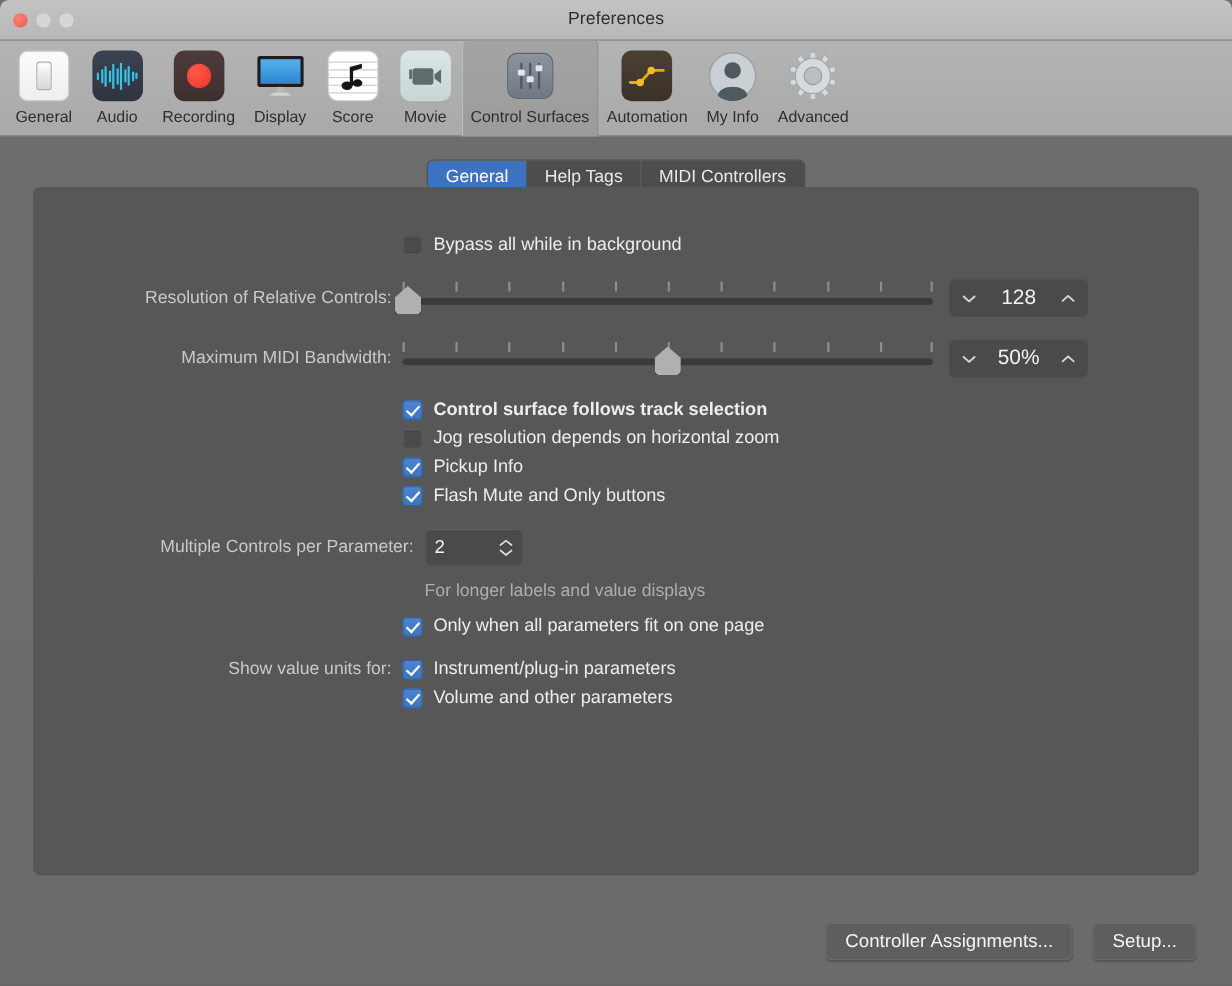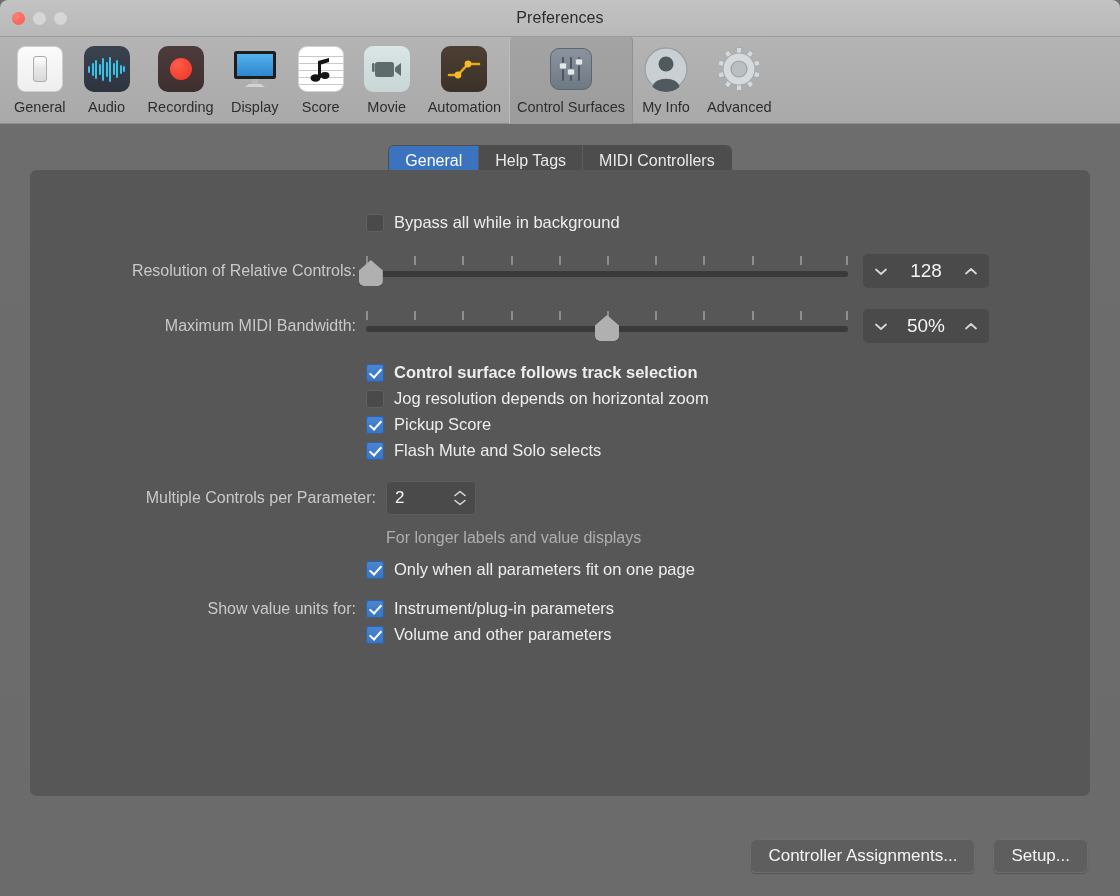--- a/index.html
+++ b/index.html
@@ -337,47 +337,47 @@
           <svg width="32" height="22" viewBox="0 0 32 22">
             <rect x="4" y="4" width="19" height="15" rx="2.5" fill="#5e6c6c"></rect>
             <path d="M24 9.5 L30 5 L30 18 L24 13.5 Z" fill="#5e6c6c"></path>
             <rect x="1" y="5" width="2.6" height="9" rx="1.2" fill="#5e6c6c"></rect>
           </svg>
         </div>
       </div>
       <div class="tb-label">Movie</div>
     </div>
 
-    <div class="tb-item">
-      <div class="tb-icon">
-        <div class="ic-auto">
-          <svg width="36" height="26" viewBox="0 0 36 26">
-            <polyline points="3,19 12,19 22,8 33,8" fill="none" stroke="#eaa913" stroke-width="2.6" stroke-linecap="round" stroke-linejoin="round"></polyline>
-            <circle cx="12" cy="19" r="3.4" fill="#f5bb2a"></circle>
-            <circle cx="22" cy="8" r="3.4" fill="#f5bb2a"></circle>
-          </svg>
-        </div>
-      </div>
-      <div class="tb-label">Automation</div>
-    </div>
-
     <div class="tb-item selected">
       <div class="tb-icon">
         <div class="ic-cs">
           <svg width="30" height="30" viewBox="0 0 30 30">
             <rect x="6" y="3" width="2" height="24" rx="1" fill="#4d565f"></rect>
             <rect x="14" y="3" width="2" height="24" rx="1" fill="#4d565f"></rect>
             <rect x="22" y="3" width="2" height="24" rx="1" fill="#4d565f"></rect>
             <rect x="3.5" y="9" width="7" height="6" rx="1.4" fill="#e3e7ea" stroke="#7d868f" stroke-width=".7"></rect>
             <rect x="11.5" y="15" width="7" height="6" rx="1.4" fill="#e3e7ea" stroke="#7d868f" stroke-width=".7"></rect>
             <rect x="19.5" y="5" width="7" height="6" rx="1.4" fill="#e3e7ea" stroke="#7d868f" stroke-width=".7"></rect>
           </svg>
         </div>
       </div>
       <div class="tb-label">Control Surfaces</div>
+    </div>
+
+    <div class="tb-item">
+      <div class="tb-icon">
+        <div class="ic-auto">
+          <svg width="36" height="26" viewBox="0 0 36 26">
+            <polyline points="3,19 12,19 22,8 33,8" fill="none" stroke="#eaa913" stroke-width="2.6" stroke-linecap="round" stroke-linejoin="round"></polyline>
+            <circle cx="12" cy="19" r="3.4" fill="#f5bb2a"></circle>
+            <circle cx="22" cy="8" r="3.4" fill="#f5bb2a"></circle>
+          </svg>
+        </div>
+      </div>
+      <div class="tb-label">Automation</div>
     </div>
 
     <div class="tb-item">
       <div class="tb-icon">
         <div class="ic-myinfo">
           <svg width="46" height="46" viewBox="0 0 46 46">
             <circle cx="23" cy="23" r="21" fill="#c9cfd2" stroke="#9aa2a6" stroke-width="1.4"></circle>
             <circle cx="23" cy="18" r="7.5" fill="#4e5a5e"></circle>
             <path d="M9.5 41 C11 30 35 30 36.5 41 A21 21 0 0 1 9.5 41 Z" fill="#4e5a5e"></path>
           </svg>
@@ -501,26 +501,26 @@
         <div class="cb-label">Control surface follows track selection</div>
       </div>
       <div class="row" style="margin-top:7px;">
         <div class="lbl-col"></div>
         <div class="cb"></div>
         <div class="cb-label">Jog resolution depends on horizontal zoom</div>
       </div>
       <div class="row" style="margin-top:7px;">
         <div class="lbl-col"></div>
         <div class="cb on"></div>
-        <div class="cb-label">Pickup Score</div>
+        <div class="cb-label">Pickup Info</div>
       </div>
       <div class="row" style="margin-top:7px;">
         <div class="lbl-col"></div>
         <div class="cb on"></div>
-        <div class="cb-label">Flash Mute and Solo selects</div>
+        <div class="cb-label">Flash Mute and Only buttons</div>
       </div>
 
       <div class="row" style="margin-top:21px;">
         <div class="lbl-col" style="width:346px;padding-right:0;">Multiple Controls per Parameter:</div>
         <div class="nstep" style="margin-left:10px;">
           <div class="val">2</div>
           <div class="arrows">
             <svg width="14" height="7" viewBox="0 0 14 7">
               <polyline points="2,5.5 7,1.5 12,5.5" fill="none" stroke="#d9d9d9" stroke-width="1.6" stroke-linecap="round" stroke-linejoin="round"></polyline>
             </svg>

